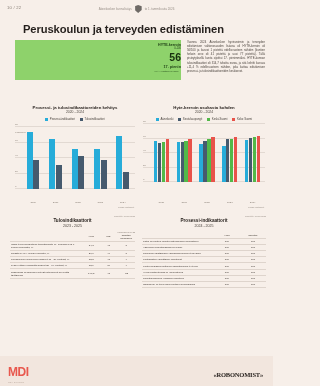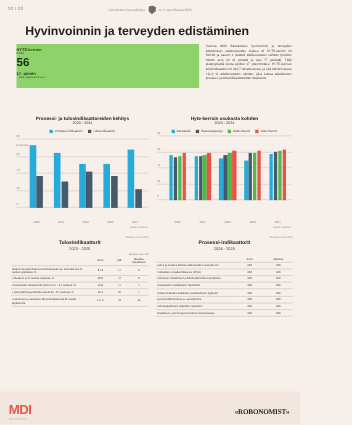--- a/index.html
+++ b/index.html
@@ -45,21 +45,21 @@
 
   
   .kpis {
     position: absolute; left: 15px; top: 40px;
     width: 166px; height: 40px;
     display: flex; gap: 1px;
   }
   .kpi {
     flex: 1;
     background: #8ed26b;
-    display: flex; flex-direction: column; align-items: flex-start;
+    display: flex; flex-direction: column; align-items: flex-end;
     padding-top: 2.5px;
   }
   .kpi-title {
     font-size: 3.6px; font-weight: bold; color: #1d3d15; text-align: center;
     line-height: 1.15;
   }
   .kpi-sub {
     font-size: 2.6px; color: #24471b; text-align: center; margin-top: .5px;
   }
   .kpi-value {
@@ -177,21 +177,21 @@
 
   <div class="topbar">
     <div class="page-num">10 / 22</div>
     <div class="brandline">
       <span>Äänekosken kunnalisäys</span>
       <span class="crest"></span>
       <span>to 1. tammikuuta 2026</span>
     </div>
   </div>
 
-  <div class="title">Hyvinvoinnin  ja terveyden edistäminen</div>
+  <div class="title">Peruskoulun  ja terveyden edistäminen</div>
 
   <div class="kpis">
     <div class="kpi">
       <div class="kpi-title">HYTE-kerroin</div>
       <div class="kpi-sub">0-100</div>
       <div class="kpi-value">56</div>
       <div class="kpi-delta">17. pienin</div>
       <div class="kpi-note">MAA / aljetikse 37 osia /</div>
     </div>
   </div>

